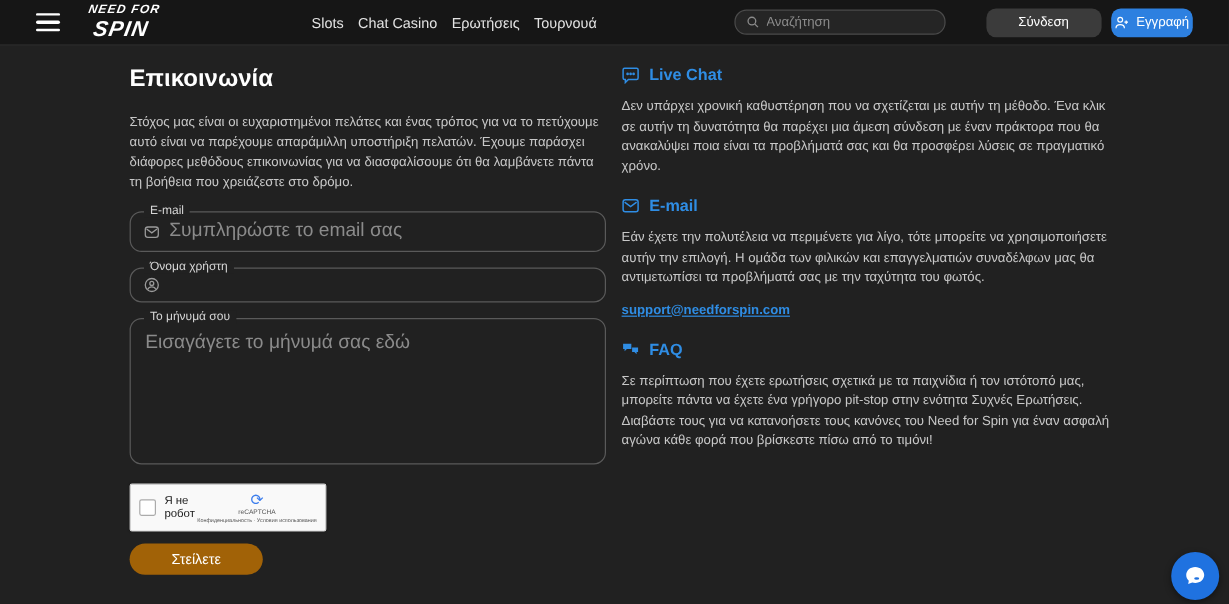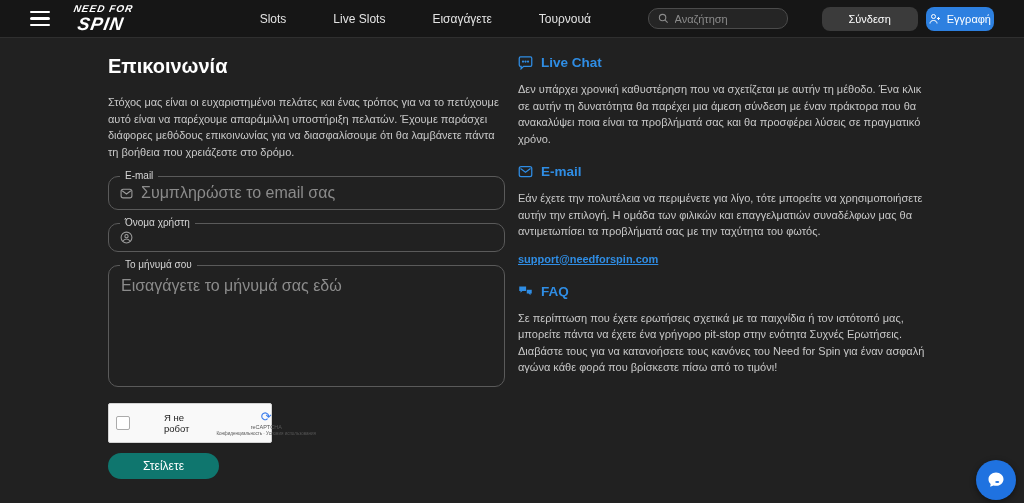--- a/index.html
+++ b/index.html
@@ -12,24 +12,24 @@
   
   .header {
     height:38px; background:#161616; border-bottom:1px solid #2f2f2f;
     display:flex; align-items:center; padding:0 30px;
   }
   .hamburger { width:20px; display:flex; flex-direction:column; gap:4px; cursor:pointer; margin-right:22px; }
   .hamburger span { display:block; height:2.5px; background:#fff; border-radius:2px; }
   .logo { display:flex; flex-direction:column; align-items:center; transform:skewX(-10deg); line-height:1; cursor:pointer; }
   .logo .l1 { font-size:10px; font-weight:900; font-style:italic; letter-spacing:1px; color:#fff; }
   .logo .l2 { font-size:18px; font-weight:900; font-style:italic; letter-spacing:1px; color:#fff; margin-top:1px; }
-  .nav { display:flex; gap:47px; margin-left:128px; }
+  .nav { display:flex; gap:12px; margin-left:128px; }
   .nav-item { font-size:12px; color:#e3e3e3; cursor:pointer; white-space:nowrap; }
   .search {
-    margin-left:auto; width:140px; height:21px; background:#252525;
+    margin-left:auto; width:176px; height:21px; background:#252525;
     border:1px solid #4b4b4b; border-radius:10px;
     display:flex; align-items:center; padding:4px 9px; gap:6px;
   }
   .search svg { flex:0 0 auto; }
   .search input {
     background:transparent; border:none; outline:none; width:100%;
     font-size:11px; color:#ddd; font-family:"Liberation Sans", sans-serif;
   }
   .search input::placeholder { color:#8b8b8b; }
   .btn-login {
@@ -60,31 +60,30 @@
   }
   .field input::placeholder, .field textarea::placeholder { color:#8b8b8b; }
   .field.textarea-field .field-inner { align-items:flex-start; padding:9px 12px; }
   .field textarea { height:102px; line-height:1.4; }
   .field-icon { color:#9a9a9a; display:flex; }
   
   .captcha {
     width:164px; height:40px; background:#f9f9f9; border:1px solid #d3d3d3; border-radius:2px;
     display:flex; align-items:center; padding:0 7px; margin:16px 0 10px 0;
     box-shadow:0 0 2px rgba(0,0,0,.2);
-    gap:27px;
   }
   .captcha-box { width:14px; height:14px; background:#fff; border:1.5px solid #ababab; border-radius:2px; cursor:pointer; flex:0 0 auto; }
   .captcha-label { font-size:9.5px; color:#1b1b1b; margin-left:7px; }
   .captcha-brand { margin-left:auto; display:flex; flex-direction:column; align-items:center; line-height:1.15; }
   .captcha-logo { font-size:13px; color:#3b7ded; line-height:1; }
   .captcha-name { font-size:5.5px; color:#555; margin-top:1px; }
   .captcha-legal { font-size:4.5px; color:#555; white-space:nowrap; }
   
   .btn-submit {
-    width:111px; height:26px; background:#0f766e; color:#fff; border:none; cursor:pointer;
+    width:111px; height:26px; background:#a16207; color:#fff; border:none; cursor:pointer;
     font-size:12px; border-radius:13px; font-family:"Liberation Sans", sans-serif;
   }
   
   .section { margin-bottom:17px; }
   .section-title {
     display:flex; align-items:flex-start; gap:8px; color:#2f8de4;
     font-size:13.5px; font-weight:bold; margin-bottom:11px;
   }
   .section-title svg { flex:0 0 auto; }
   .section-body { font-size:11px; line-height:1.5; color:#c8c8c8; margin-bottom:9px; }
@@ -105,22 +104,22 @@
     <span></span>
       <span></span>
       <span></span>
   </div>
   <div class="logo">
     <span class="l1">NEED FOR</span>
     <span class="l2">SPIN</span>
   </div>
   <div class="nav">
     <span class="nav-item">Slots</span>
-    <span class="nav-item">Live Slots</span>
-    <span class="nav-item">Εισαγάγετε</span>
+    <span class="nav-item">Chat Casino</span>
+    <span class="nav-item">Ερωτήσεις</span>
     <span class="nav-item">Τουρνουά</span>
   </div>
   <div class="search">
     <svg width="11" height="11" viewBox="0 0 24 24" fill="none" stroke="#8b8b8b" stroke-width="2.4">
       <circle cx="10" cy="10" r="7"></circle>
         <line x1="15.5" y1="15.5" x2="21" y2="21"></line>
     </svg>
     <input type="text" placeholder="Αναζήτηση" style="">
   </div>
   <button class="btn-login">Σύνδεση</button>

